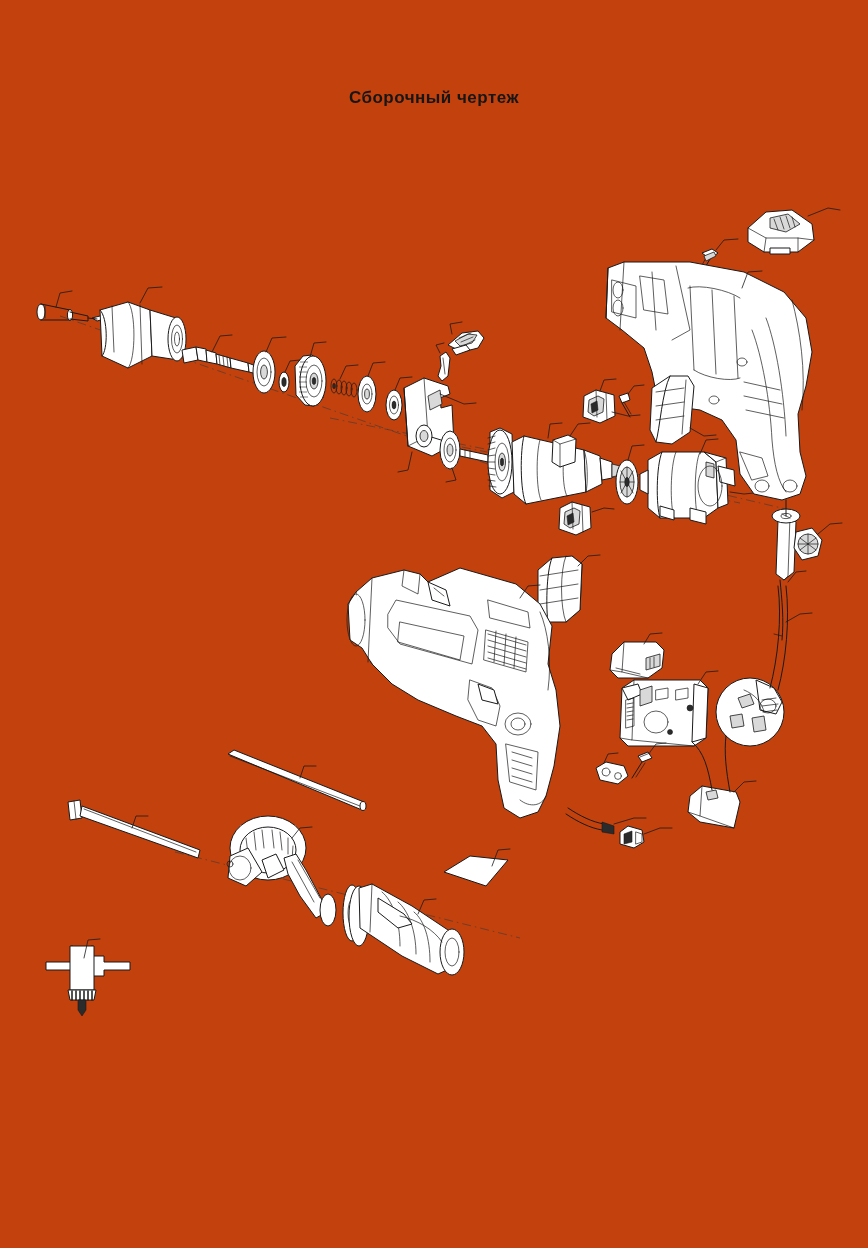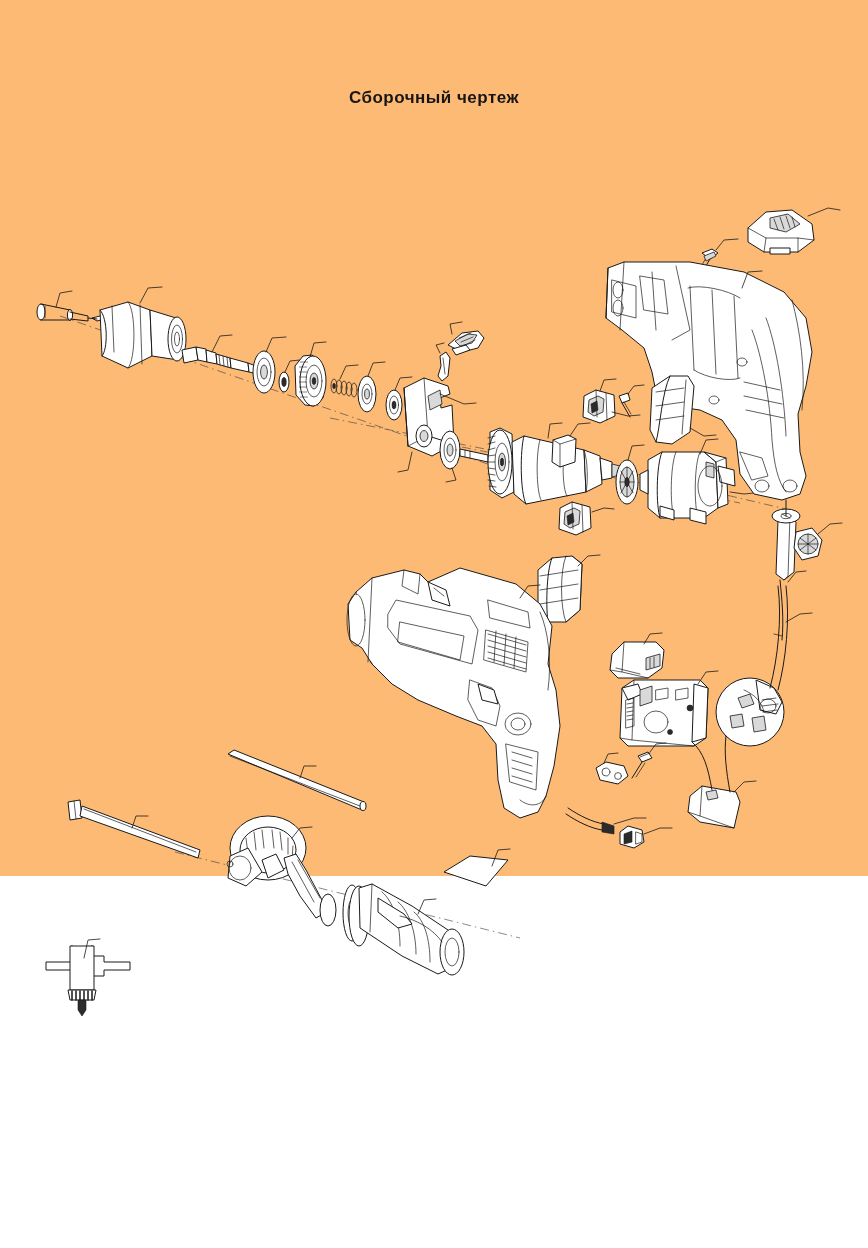--- a/index.html
+++ b/index.html
@@ -4,21 +4,21 @@
 <title>Сборочный чертеж</title>
 <style>
   html,body{margin:0;padding:0;background:#ffffff;}
   body{
     width:868px;height:1248px;
     font-family:"Liberation Sans","DejaVu Sans",sans-serif;
     color:#1a1a1a;
     overflow:hidden;
     position:relative;
   }
-  #sheet{position:relative;width:868px;height:876px;background:#fdba74;}
+  #sheet{position:relative;width:868px;height:1248px;background:#c2410c;}
   #page-title{
     position:absolute;left:0;top:88px;width:868px;
     text-align:center;
     font-size:17px;font-weight:bold;letter-spacing:0.5px;
     color:#161616;
     white-space:pre;
   }
   #drawing{position:absolute;left:0;top:0;width:868px;height:1248px;}
   svg{display:block;}
   .ln{fill:none;stroke:#1a1a1a;stroke-width:1;stroke-linecap:round;stroke-linejoin:round;}

